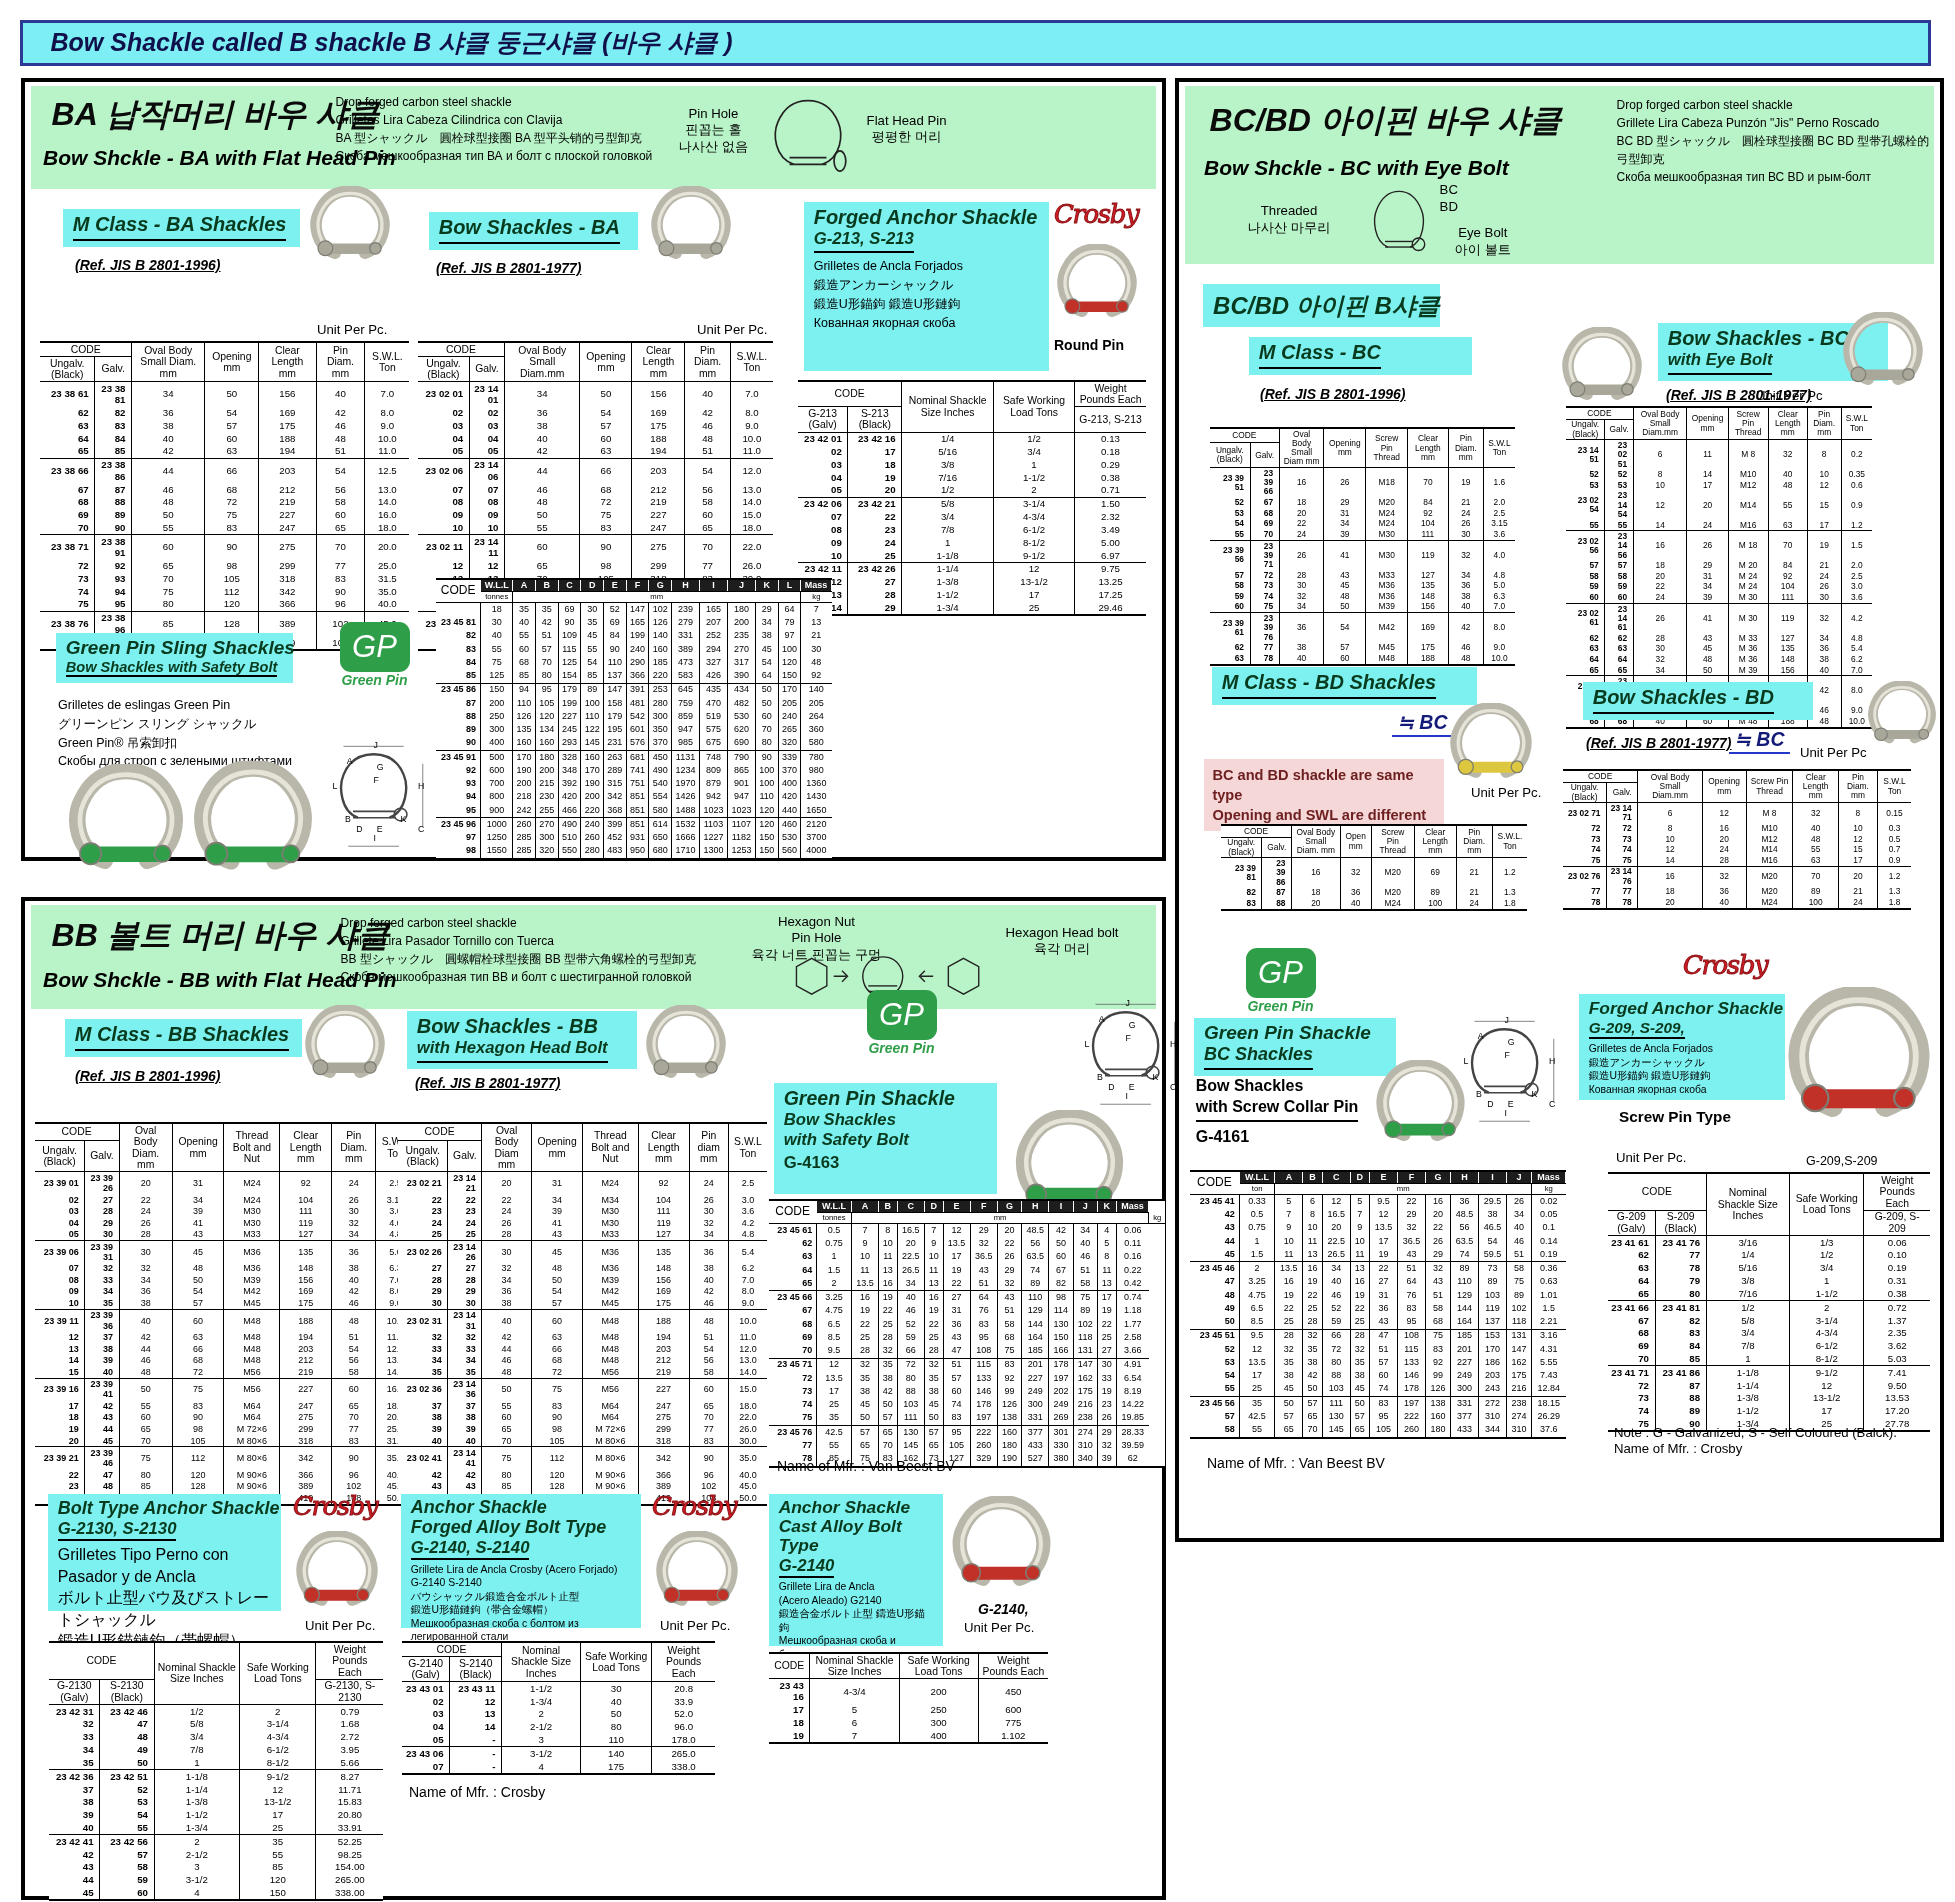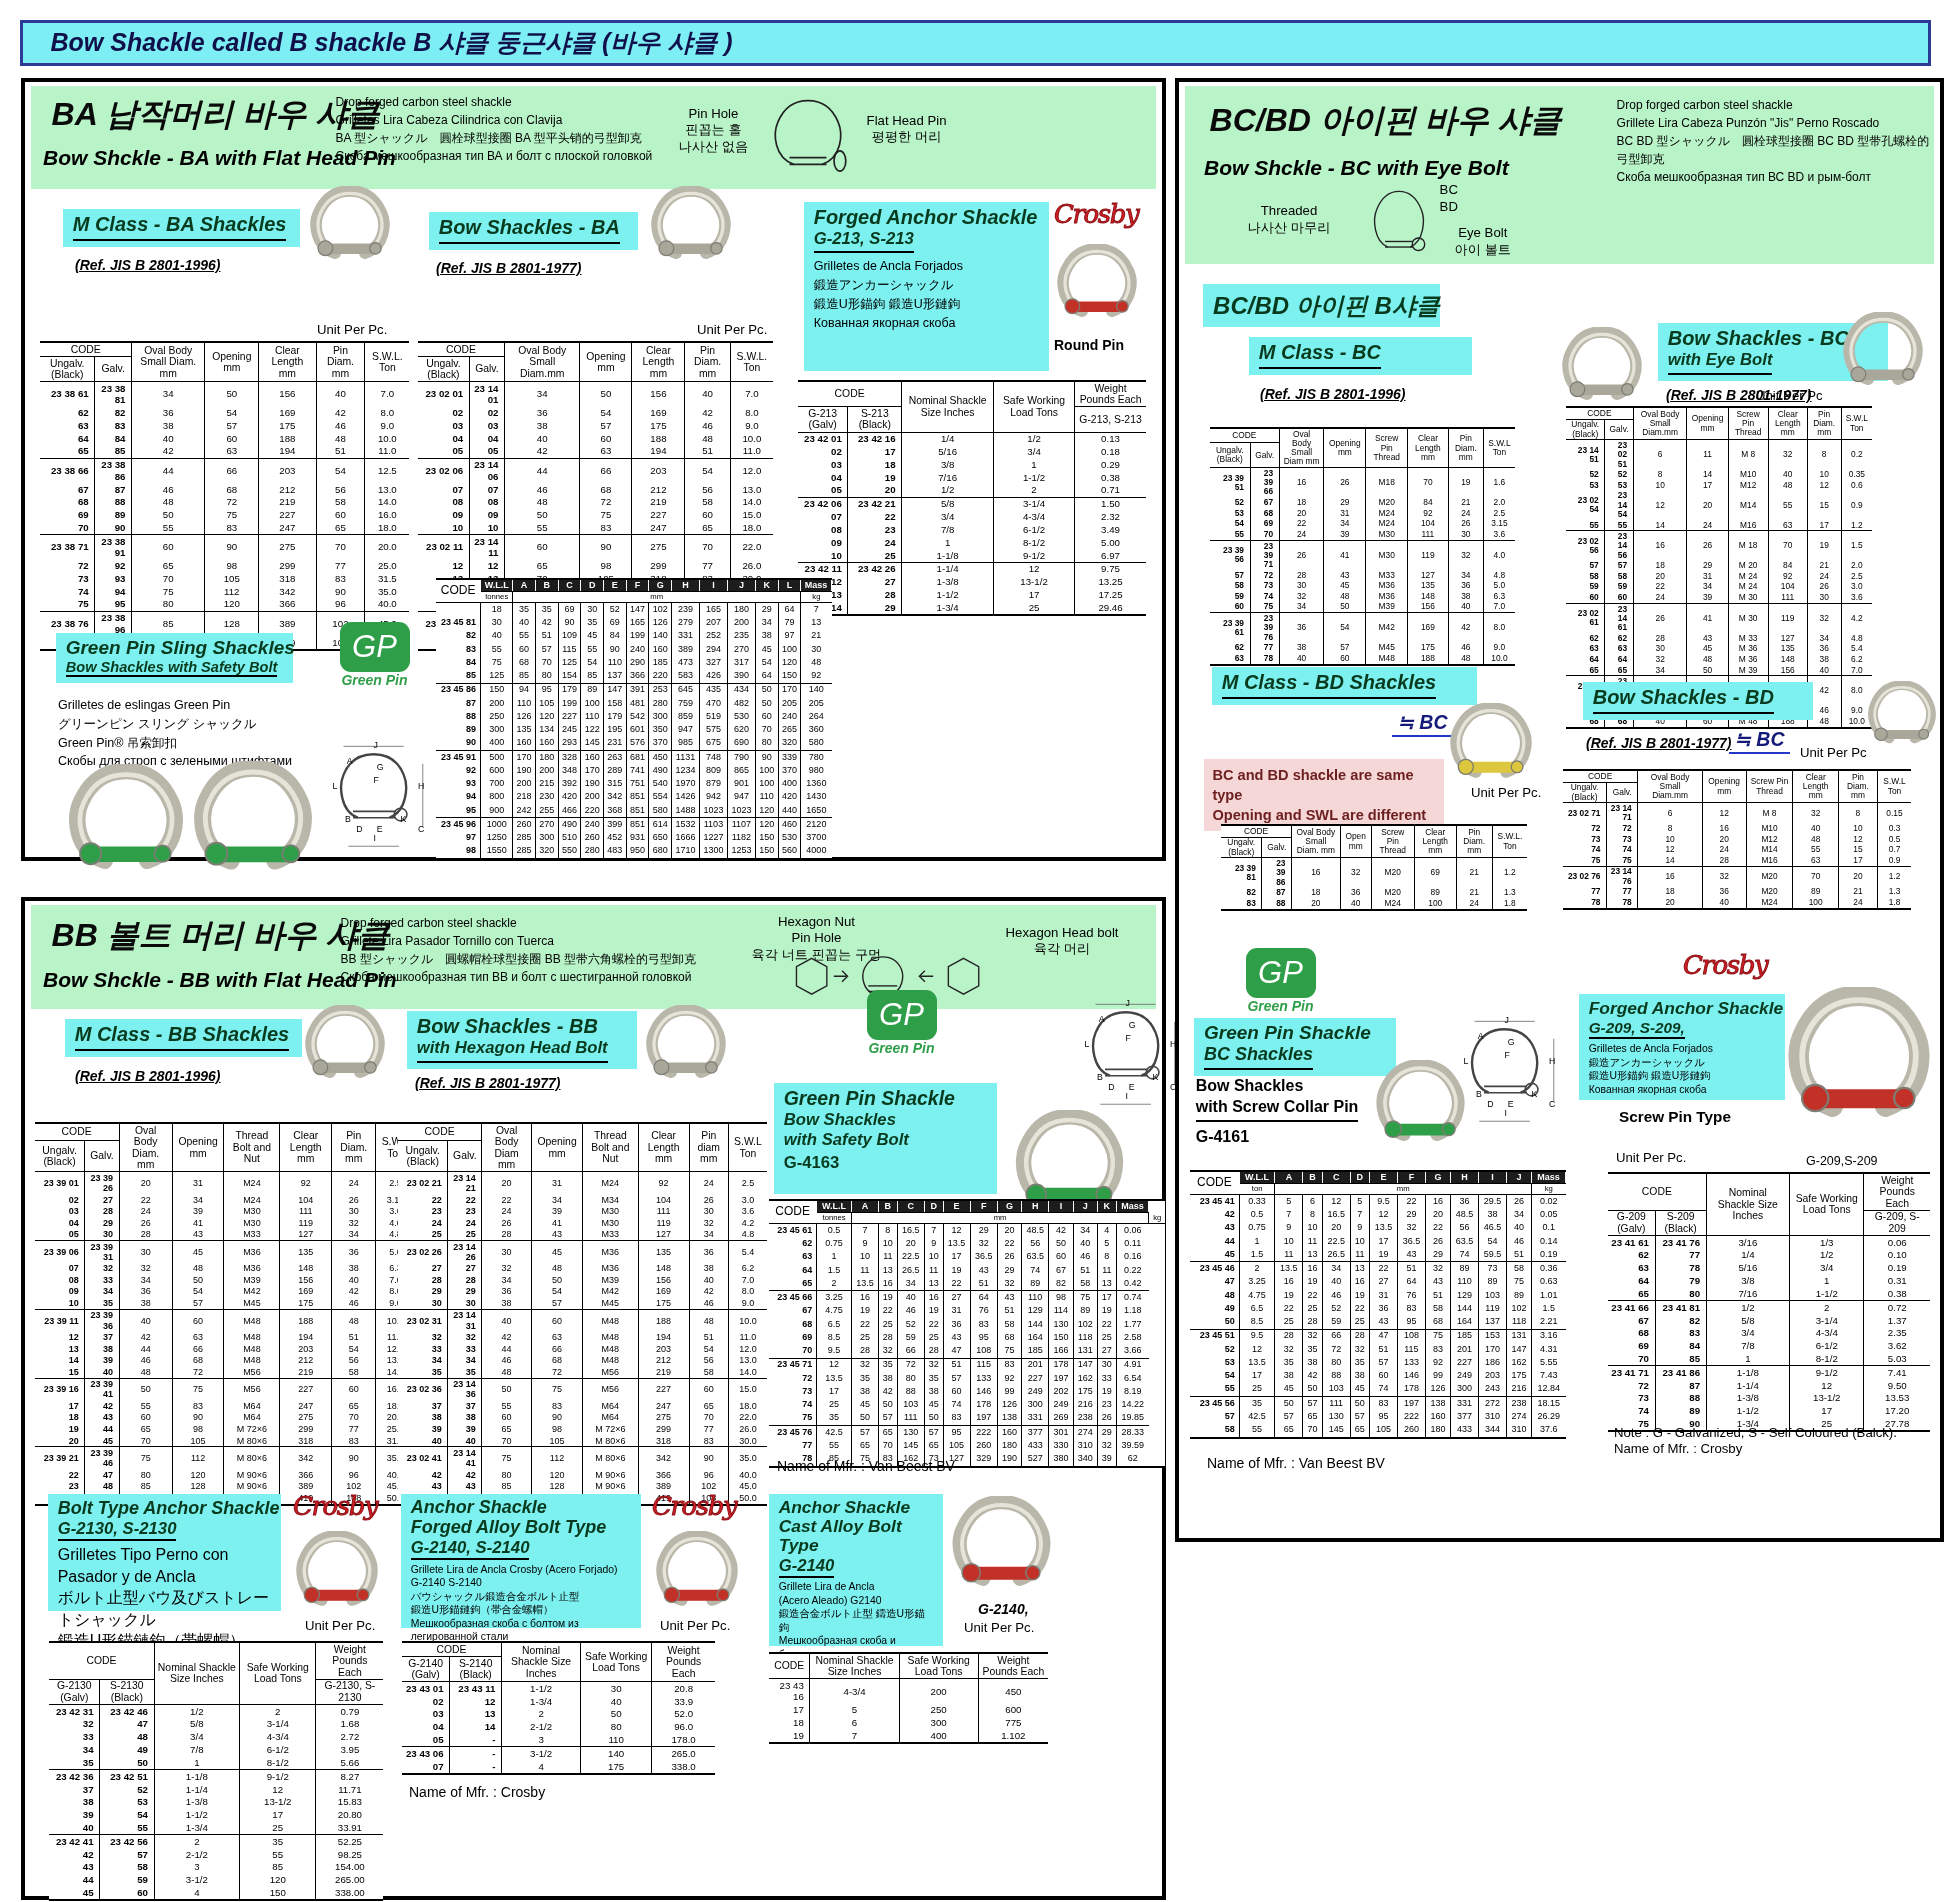--- a/index.html
+++ b/index.html
@@ -42,21 +42,21 @@
   table.t th,table.t td{border-left:0.7px solid #000;border-right:0.7px solid #000;
       padding:0.7px 2.8px;text-align:center;vertical-align:middle;}
   table.t th:first-child,table.t td:first-child{border-left:none;}
   table.t th:last-child,table.t td:last-child{border-right:none;}
   table.t thead th{font-weight:normal;font-size:10.4px;line-height:1.1;border-bottom:0.7px solid #000;}
   table.t thead{border-top:2.1px solid #000;border-bottom:1.4px solid #000;}
   table.t{border-bottom:2.1px solid #000;}
   table.t tr.lead td{border-top:1.4px solid #000;}
   table.t td{font-size:9.7px;line-height:1.18;}
   table.t.two-code td:nth-child(1),table.t.two-code td:nth-child(2){text-align:right;font-weight:bold;padding-right:5.6px;}
-  table.t.one-code td:nth-child(1){text-align:right;font-weight:normal;padding-right:5.6px;}
+  table.t.one-code td:nth-child(1){text-align:right;font-weight:bold;padding-right:5.6px;}
   table.t-bb td{font-size:9px !important;line-height:1.13 !important;}
   table.t-sm td{font-size:8.4px !important;line-height:1.1 !important;}
   table.t-sm thead th{font-size:8.4px !important;}
   table.gp thead tr:first-child th{background:#1d1d1d;color:#fff;border-left:1.4px solid #fff;border-right:1.4px solid #fff;font-size:9px;font-weight:bold;}
   table.gp thead tr:first-child th.plain{background:#fff;color:#000;border-left:none;font-size:12px;font-weight:normal;}
   table.gp thead tr.units th{font-size:7.7px;border-bottom:1.4px solid #000;}
   table.gp td{font-size:9px;line-height:1.32;}
   table.gp td:first-child{font-weight:bold;text-align:right;padding-right:4.2px;}
   
   .shackle svg,.sh-outline svg{display:block;}

